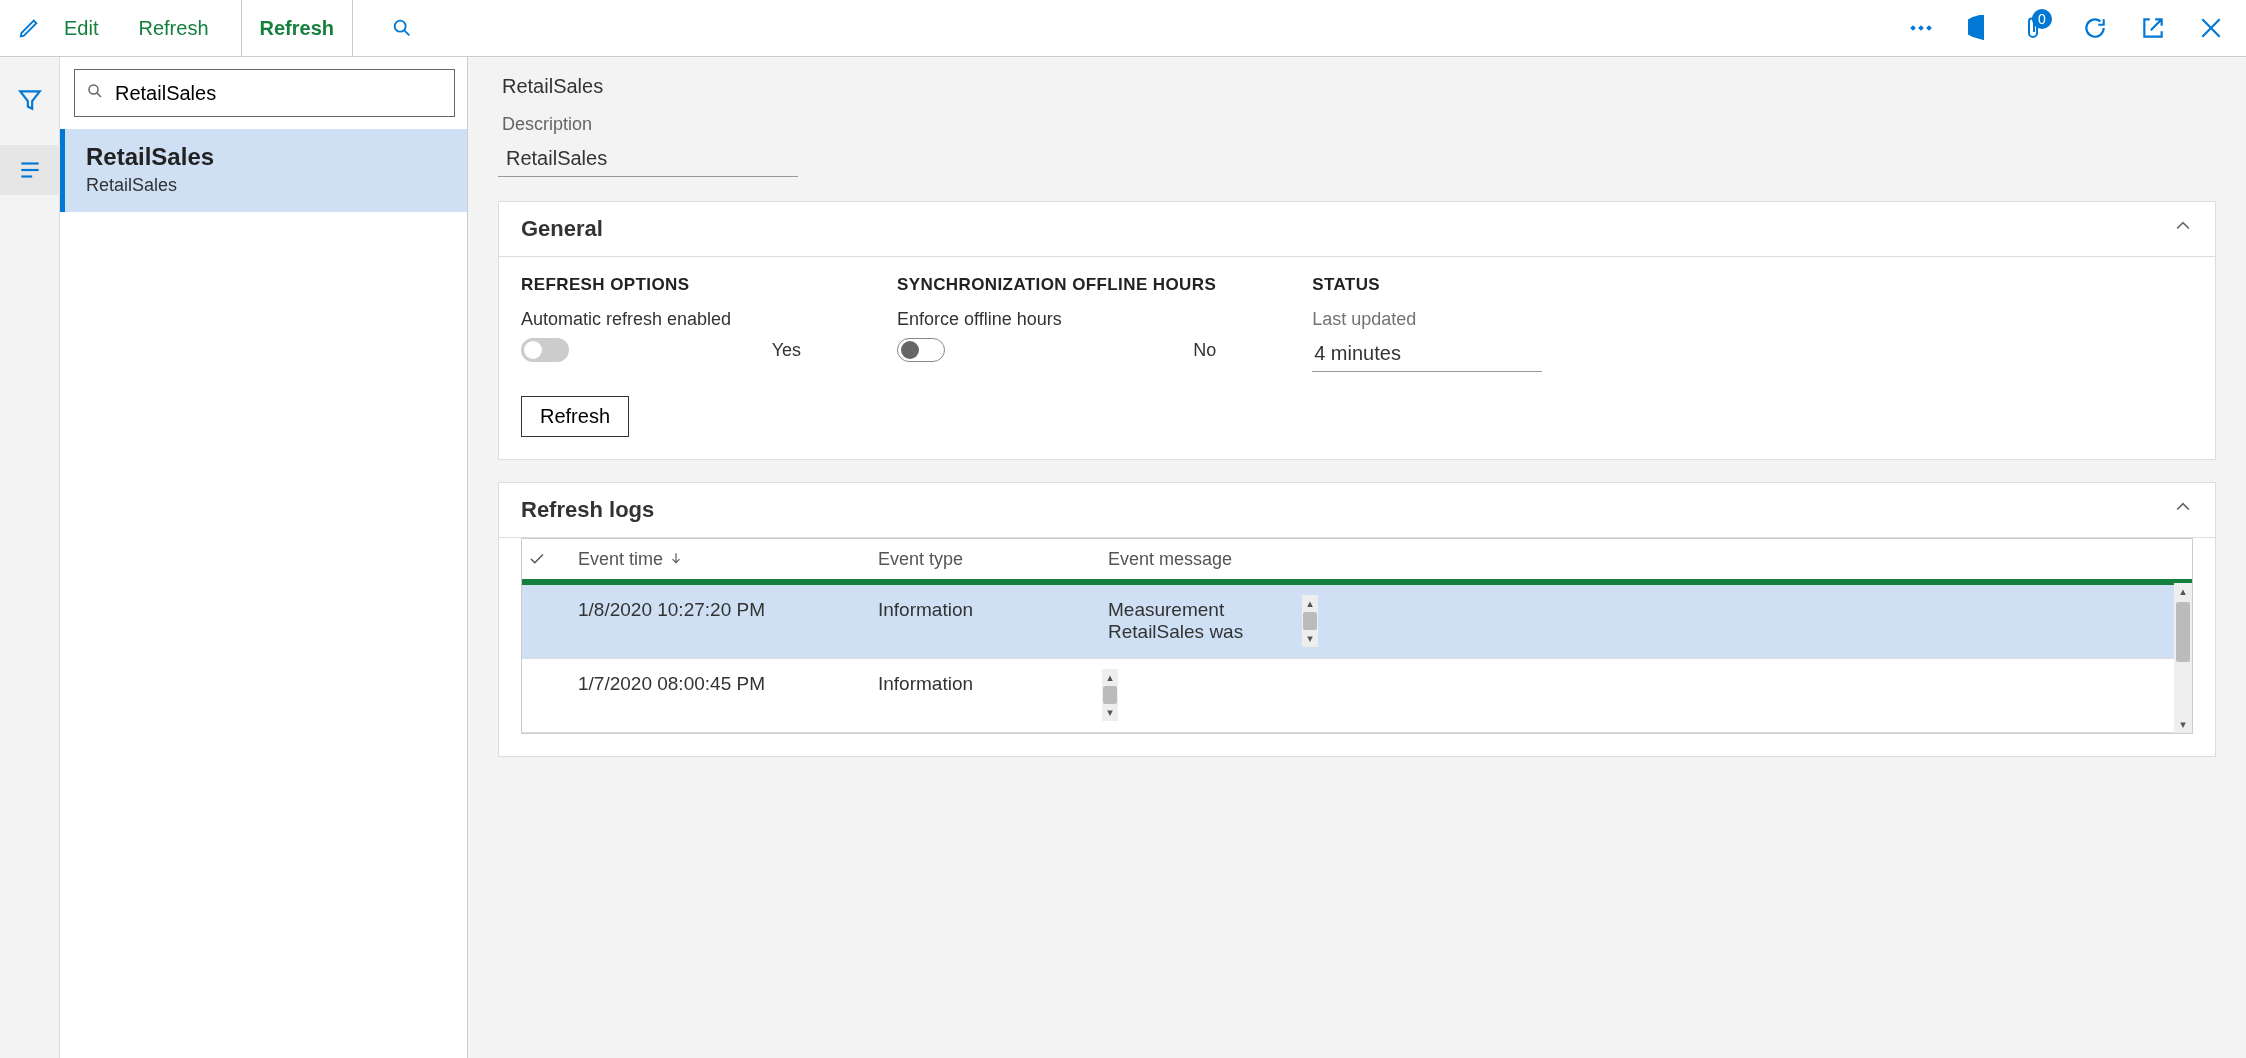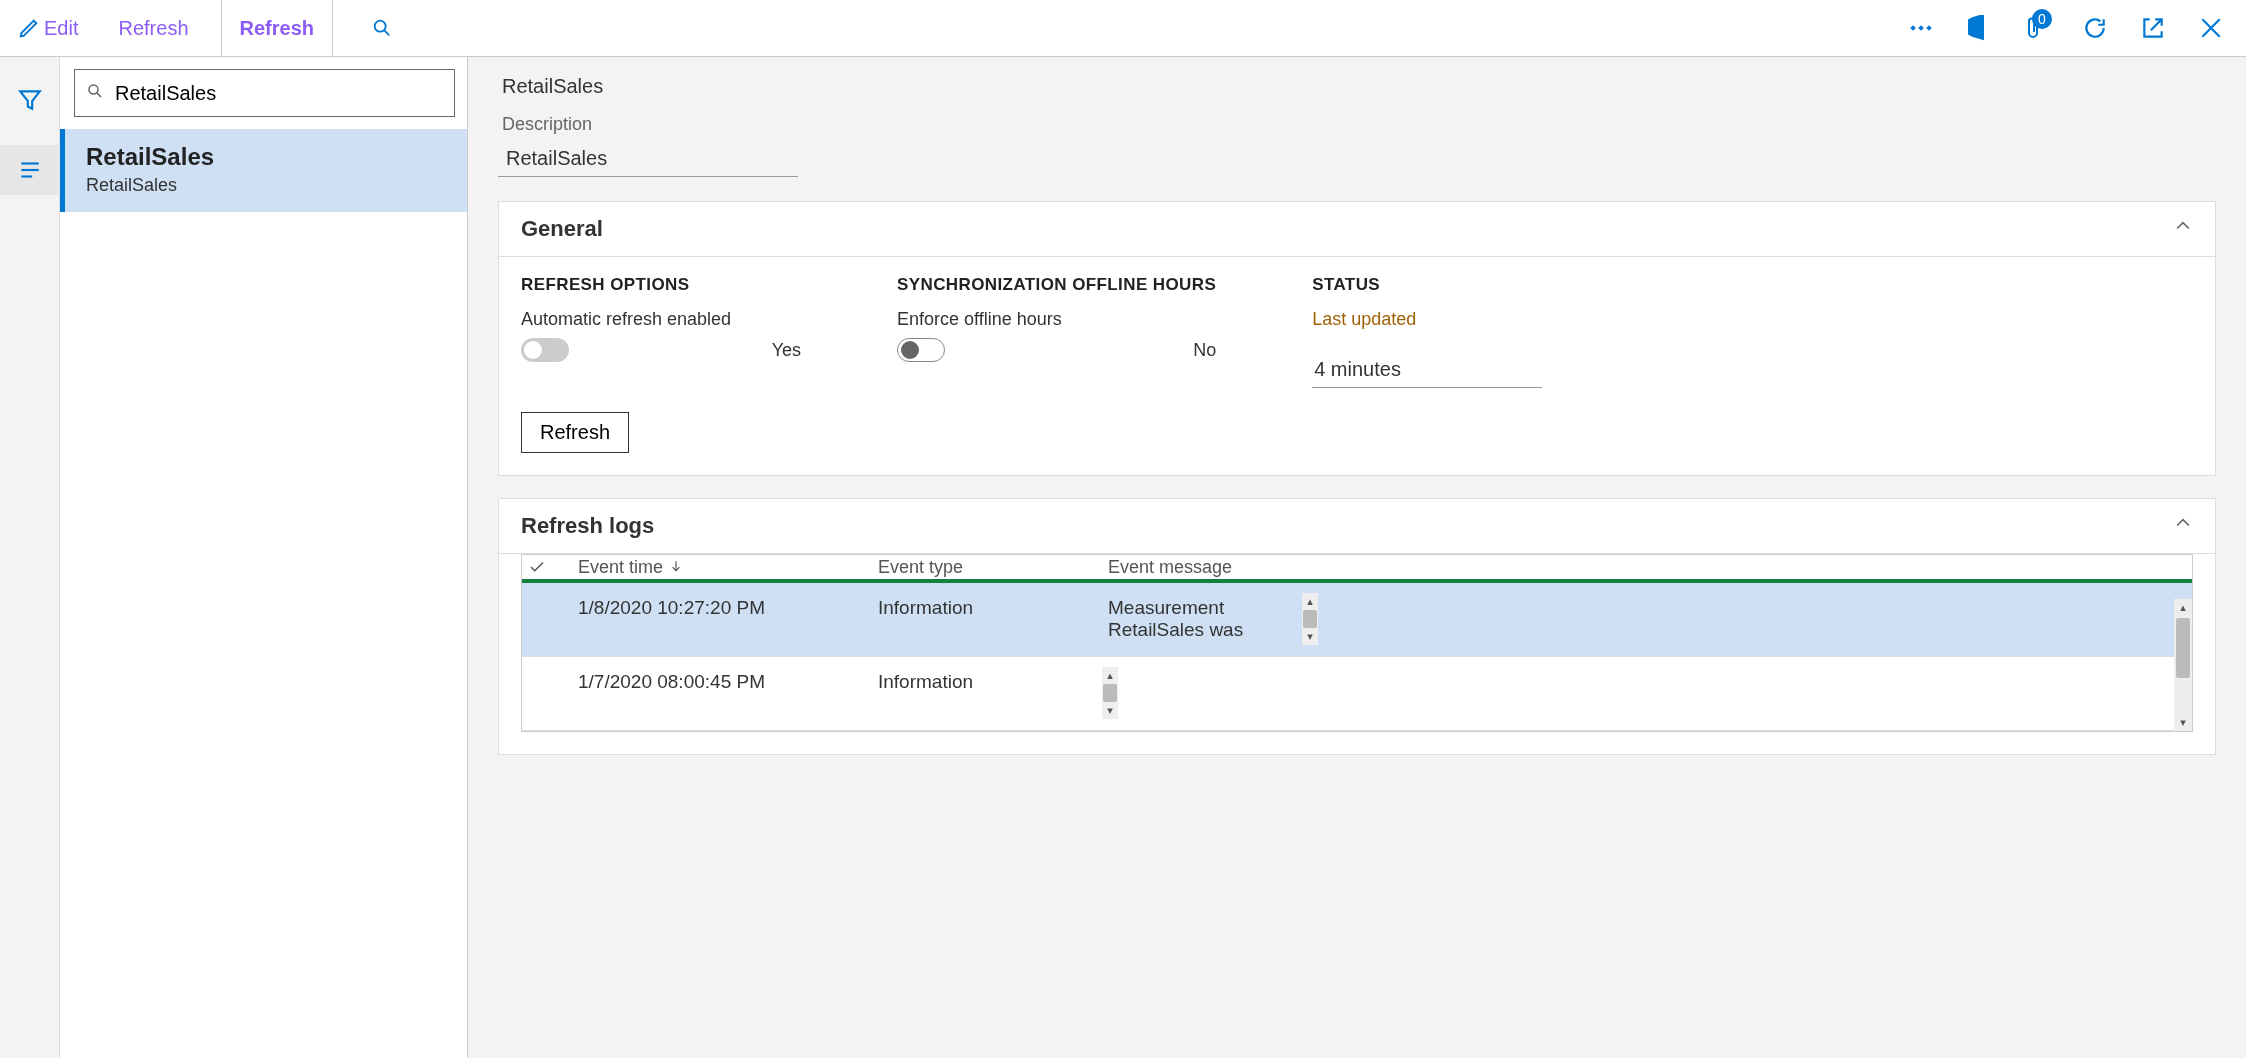--- a/index.html
+++ b/index.html
@@ -1,21 +1,21 @@
 <!DOCTYPE html>
 <html><head>
 <meta charset="utf-8">
 <style>
   * { box-sizing: border-box; margin: 0; padding: 0; font-family: "Segoe UI", Arial, sans-serif; }
   body { background: #f8f8f8; width: 2246px; height: 1058px; overflow: hidden; color: #333; }
   
   
   .toolbar { height: 57px; background: #fff; border-bottom: 1px solid #ccc; display: flex; align-items: center; padding: 0 10px; }
   .toolbar-left { display: flex; align-items: center; gap: 24px; }
-  .tb-item { display: flex; align-items: center; gap: 4px; height: 56px; padding: 0 8px; cursor: pointer; font-size: 20px; color: #8b5cf6; }
+  .tb-item { display: flex; align-items: center; gap: 24px; height: 56px; padding: 0 8px; cursor: pointer; font-size: 20px; color: #15803d; }
   .tb-item.active { font-weight: 600; border-left: 1px solid #ccc; border-right: 1px solid #ccc; padding: 0 18px; }
   .tb-icon { width: 22px; height: 22px; display: inline-flex; align-items: center; justify-content: center; }
   .toolbar-right { margin-left: auto; display: flex; align-items: center; gap: 28px; padding-right: 10px; }
   .tb-right-icon { width: 30px; height: 30px; display: inline-flex; align-items: center; justify-content: center; cursor: pointer; position: relative; }
   .badge { position: absolute; top: -4px; left: 10px; background: #0078d4; color: #fff; border-radius: 10px; font-size: 14px; min-width: 20px; height: 20px; display: flex; align-items: center; justify-content: center; padding: 0 4px; }
 
   
   .main { display: flex; height: calc(100% - 57px); }
   .iconbar { width: 60px; background: #f3f3f3; border-right: 1px solid #ddd; display: flex; flex-direction: column; align-items: center; padding-top: 18px; gap: 20px; }
   .iconbar-btn { width: 60px; height: 50px; display: flex; align-items: center; justify-content: center; cursor: pointer; }
@@ -44,26 +44,26 @@
   .field-row { display: flex; gap: 96px; }
   .field-col { min-width: 280px; }
   .field-group-label { font-weight: 700; font-size: 17px; letter-spacing: 0.4px; text-transform: uppercase; margin-bottom: 14px; color: #222; }
   .field-sub-label { font-size: 18px; color: #333; margin-bottom: 8px; }
   .toggle-row { display: flex; align-items: center; gap: 14px; justify-content: space-between; }
   .toggle { width: 48px; height: 24px; border-radius: 12px; position: relative; background: #ccc; cursor: pointer; }
   .toggle .knob { width: 18px; height: 18px; background: #fff; border-radius: 50%; position: absolute; top: 3px; left: 3px; }
   .toggle.off { border: 1px solid #888; background: #fff; }
   .toggle.off .knob { background: #666; left:3px; top:2px; }
   .toggle-text { font-size: 18px; }
-  .status-label { font-size: 18px; color: #a16207; margin-bottom: 22px; }
+  .status-label { font-size: 18px; color: #737373; margin-bottom: 6px; }
   .status-val { width: 230px; border-bottom: 1px solid #999; padding: 6px 2px; font-size: 20px; }
   .refresh-btn { margin-top: 24px; display: inline-block; border: 1px solid #333; background: #fff; font-size: 20px; padding: 8px 18px; cursor: pointer; }
 
   .loggrid { border: 1px solid #ccc; position: relative; }
-  .logheader { display: grid; grid-template-columns: 50px 300px 230px 200px 18px; height: 28px; align-items: center; border-bottom: 4px solid #15803d; font-size: 18px; color: #555; }
+  .logheader { display: grid; grid-template-columns: 50px 300px 230px 200px 18px; height: 46px; align-items: center; border-bottom: 6px solid #15803d; font-size: 18px; color: #555; }
   .lh-cell { padding: 0 6px; cursor: pointer; display: flex; align-items: center; gap: 6px; }
   .logrow { display: grid; grid-template-columns: 50px 300px 230px 200px 18px; border-bottom: 1px solid #ddd; font-size: 19px; color: #333; min-height: 74px; padding: 10px 0; align-items: start; }
   .logrow.selected { background: #cfe0f5; }
   .lr-cell { padding: 4px 6px; }
   .tinyscroll { width: 16px; background:#eee; display:flex; flex-direction:column; align-items:center; }
   .outer-scroll { position: absolute; right: 0; top: 44px; bottom: 0; width: 18px; background: #eee; display:flex; flex-direction:column; align-items:center; }
   .scroll-btn { font-size: 11px; color: #555; cursor: pointer; padding: 2px 0; user-select:none; }
   .scroll-thumb { background:#bbb; width:14px; border-radius:2px; }
 </style>
 </head>

